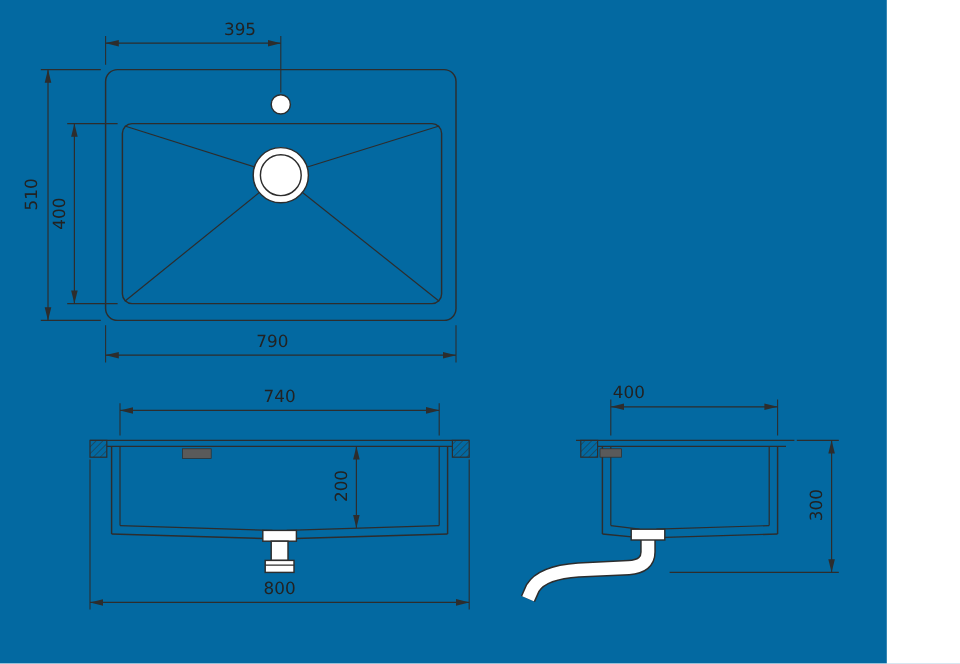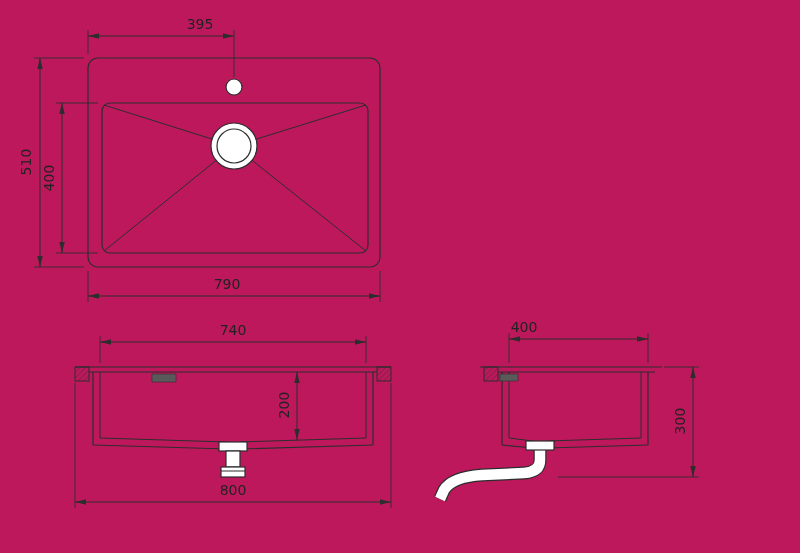--- a/index.html
+++ b/index.html
@@ -3,23 +3,23 @@
 <meta charset="utf-8">
 <style>
   html, body {
     margin: 0;
     padding: 0;
     background: #ffffff;
     font-family: "DejaVu Sans", "Liberation Sans", sans-serif;
   }
   .stage {
     position: relative;
-    width: 800px;
+    width: 739px;
     height: 553px;
-    background: #be185d;
+    background: #0369a1;
     overflow: hidden;
   }
   svg text {
     font-family: "DejaVu Sans", "Liberation Sans", sans-serif;
     font-size: 14px;
     fill: #222222;
   }
   .obj   { stroke: #2d2d2d; stroke-width: 1.2; fill: none; }
   .objw  { stroke: #2d2d2d; stroke-width: 1.2; fill: #ffffff; }
   .thin  { stroke: #2d2d2d; stroke-width: 1;   fill: none; }

